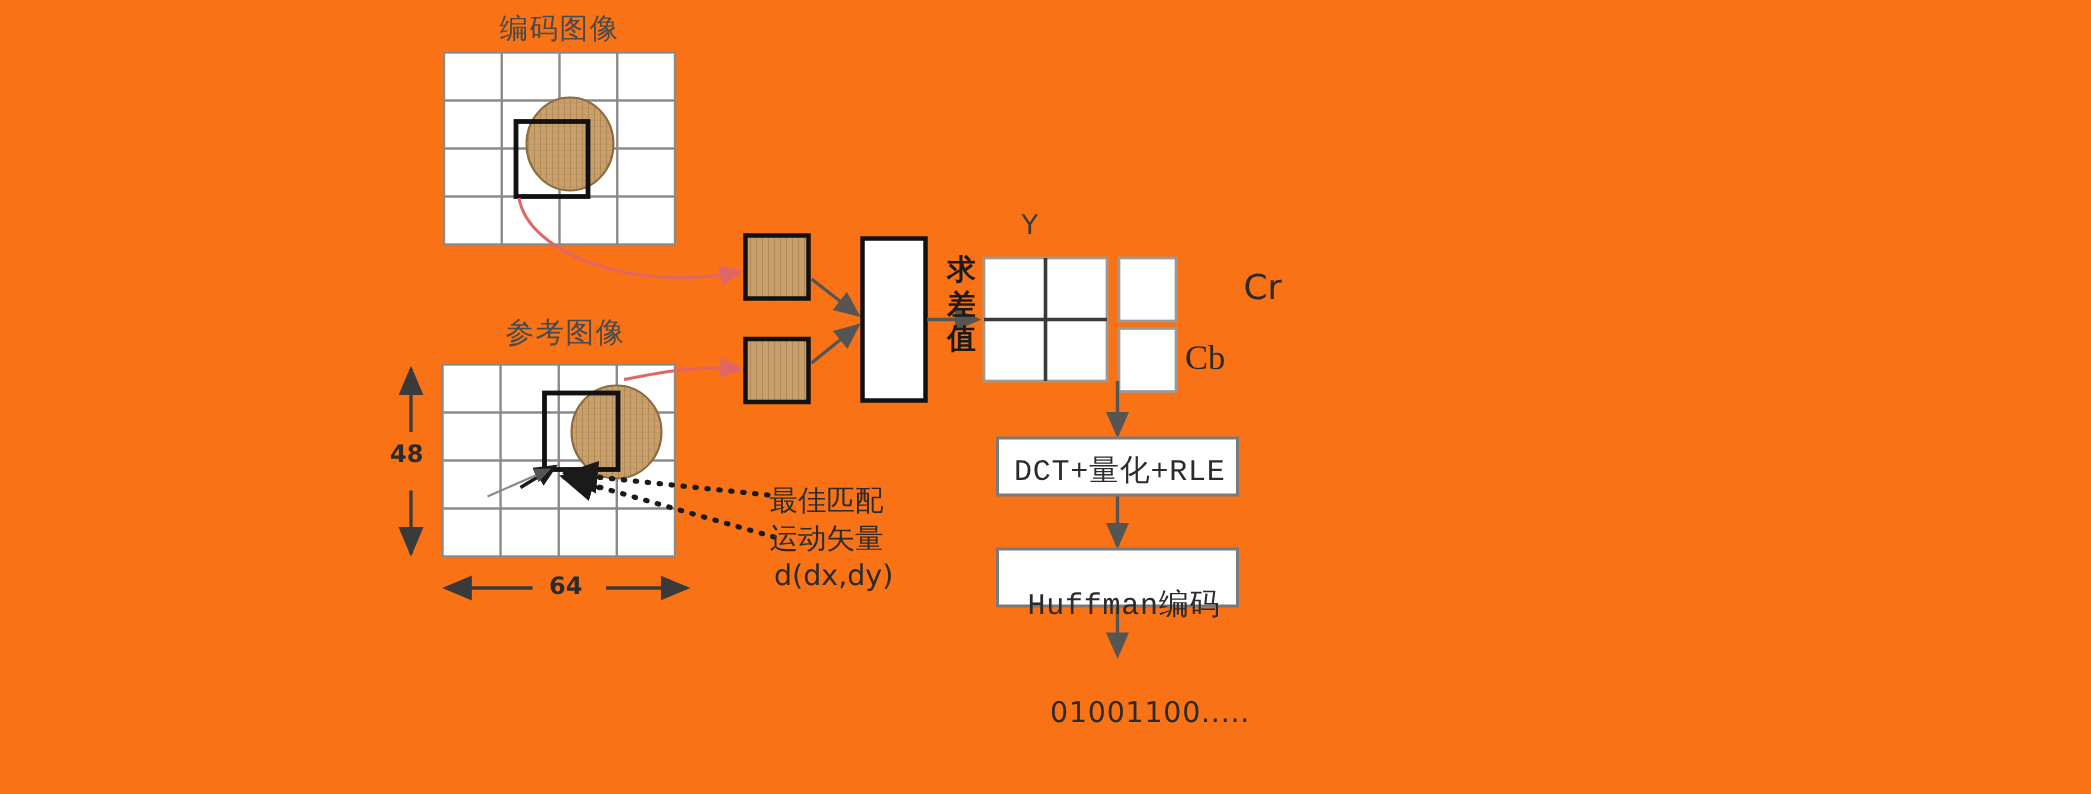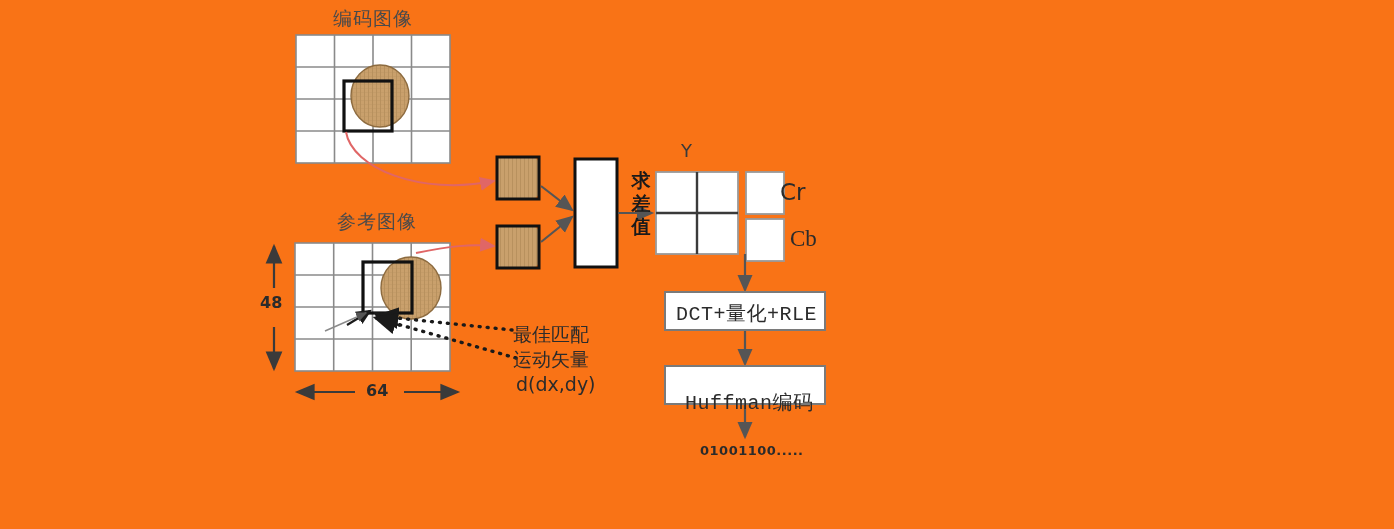--- a/index.html
+++ b/index.html
@@ -53,24 +53,25 @@
     color: #2b2b2b;
     letter-spacing: 0.5px;
     font-family: Liberation Mono, monospace;
   }
   .annot {
     font-size: 19px;
     color: #2b2b2b;
     line-height: 25px;
   }
   .bits {
-    font-size: 13px;
-    font-weight: bold;
+    font-size: 19px;
+    font-weight: normal;
     color: #2b2b2b;
     letter-spacing: 0.5px;
+    margin-top: 21px;
   }
   .vtext {
     position: absolute;
     font-size: 19px;
     color: #1a1a1a;
     line-height: 23px;
     text-align: center;
     width: 26px;
     font-weight: 600;
   }
@@ -205,21 +206,21 @@
   <div class="lbl cjk-title" style="left:337px; top:209px;">参考图像</div>
 
   <div class="lbl dim-label" style="left:260px; top:293px;">48</div>
 
   <div class="lbl dim-label" style="left:366px; top:381px;">64</div>
 
   <div class="vtext" style="left:583px; top:169px;margin-left:45px;">求差值</div>
 
   <div class="lbl ylabel" style="left:681px; top:140px;">Y</div>
 
-  <div class="lbl chroma-label" style="left:780px; top:179px;">Cr</div>
+  <div class="lbl chroma-label" style="left:829px; top:179px;">Cr</div>
 
   <div class="lbl chroma-label" style="left:790px; top:226px;font-family:Liberation Serif, serif;">Cb</div>
 
   <div class="lbl proc-label" style="left:676px; top:300px;">DCT+量化+RLE</div>
 
   <div class="lbl proc-label" style="left:685px; top:374px;margin-top:15px;">Huffman编码</div>
 
   <div class="lbl bits" style="left:700px; top:443px;">01001100.....</div>
 
   <div class="lbl annot" style="left:513px; top:322px;">最佳匹配</div>

